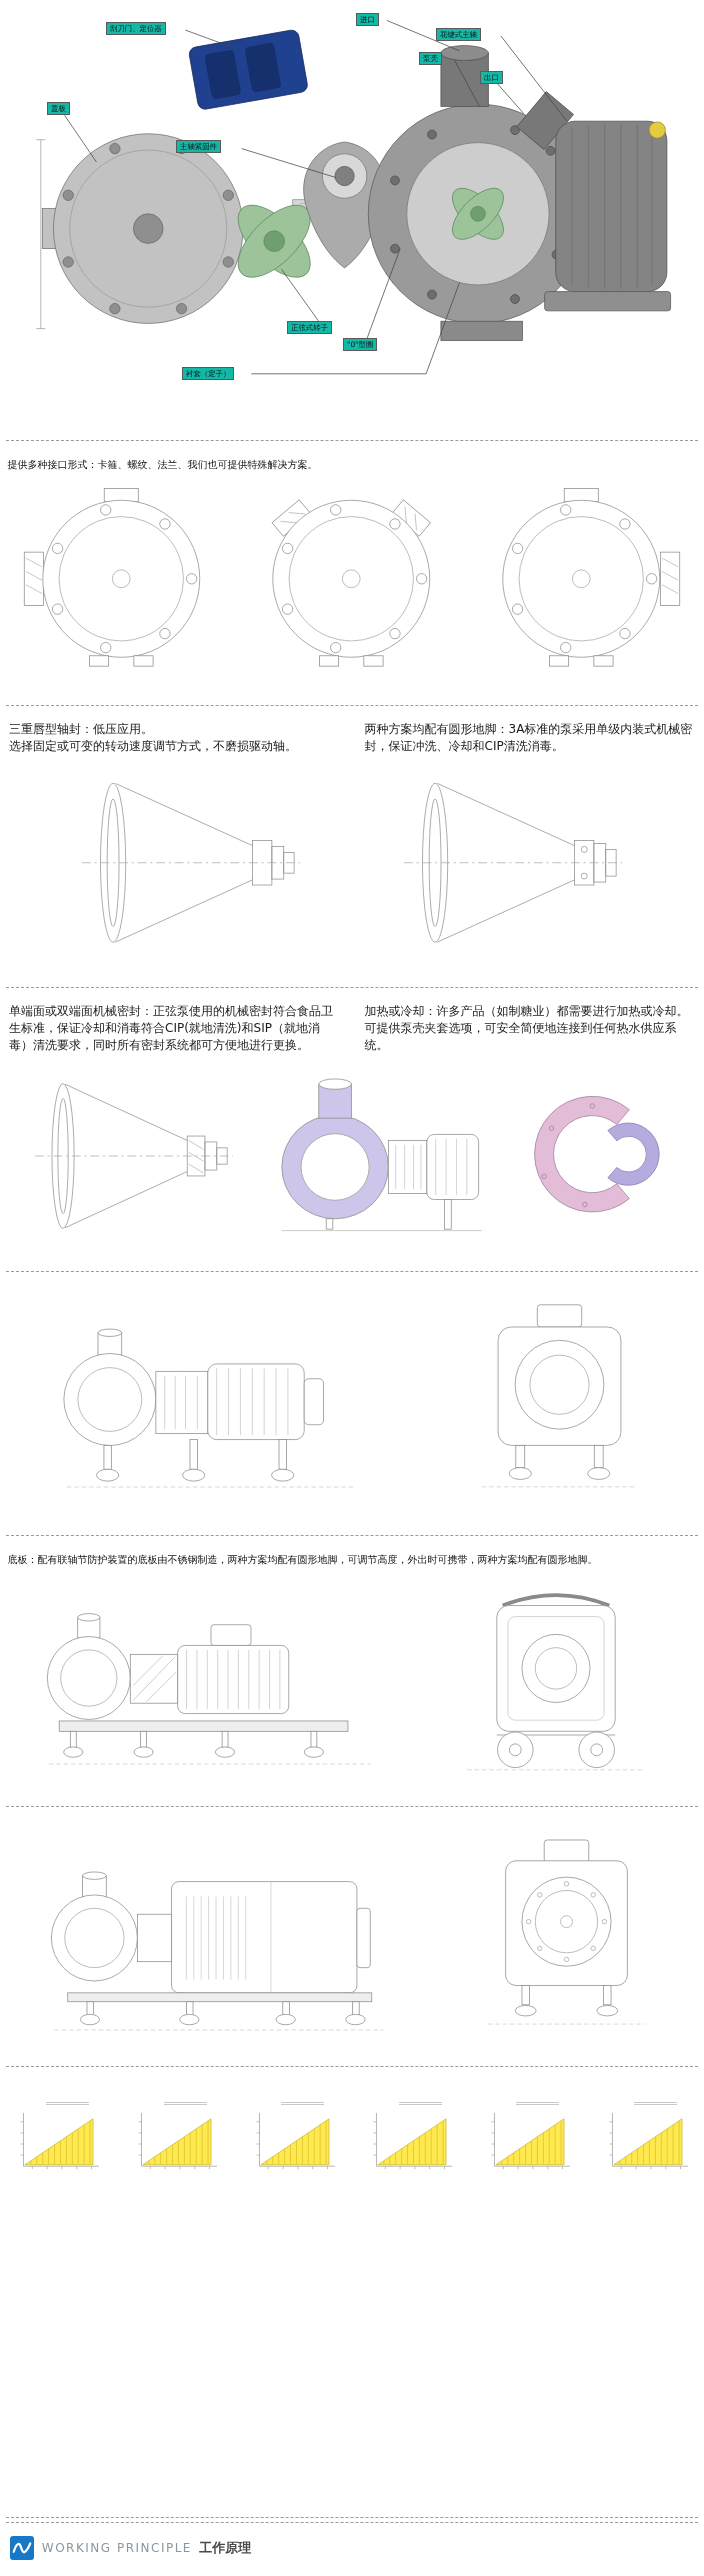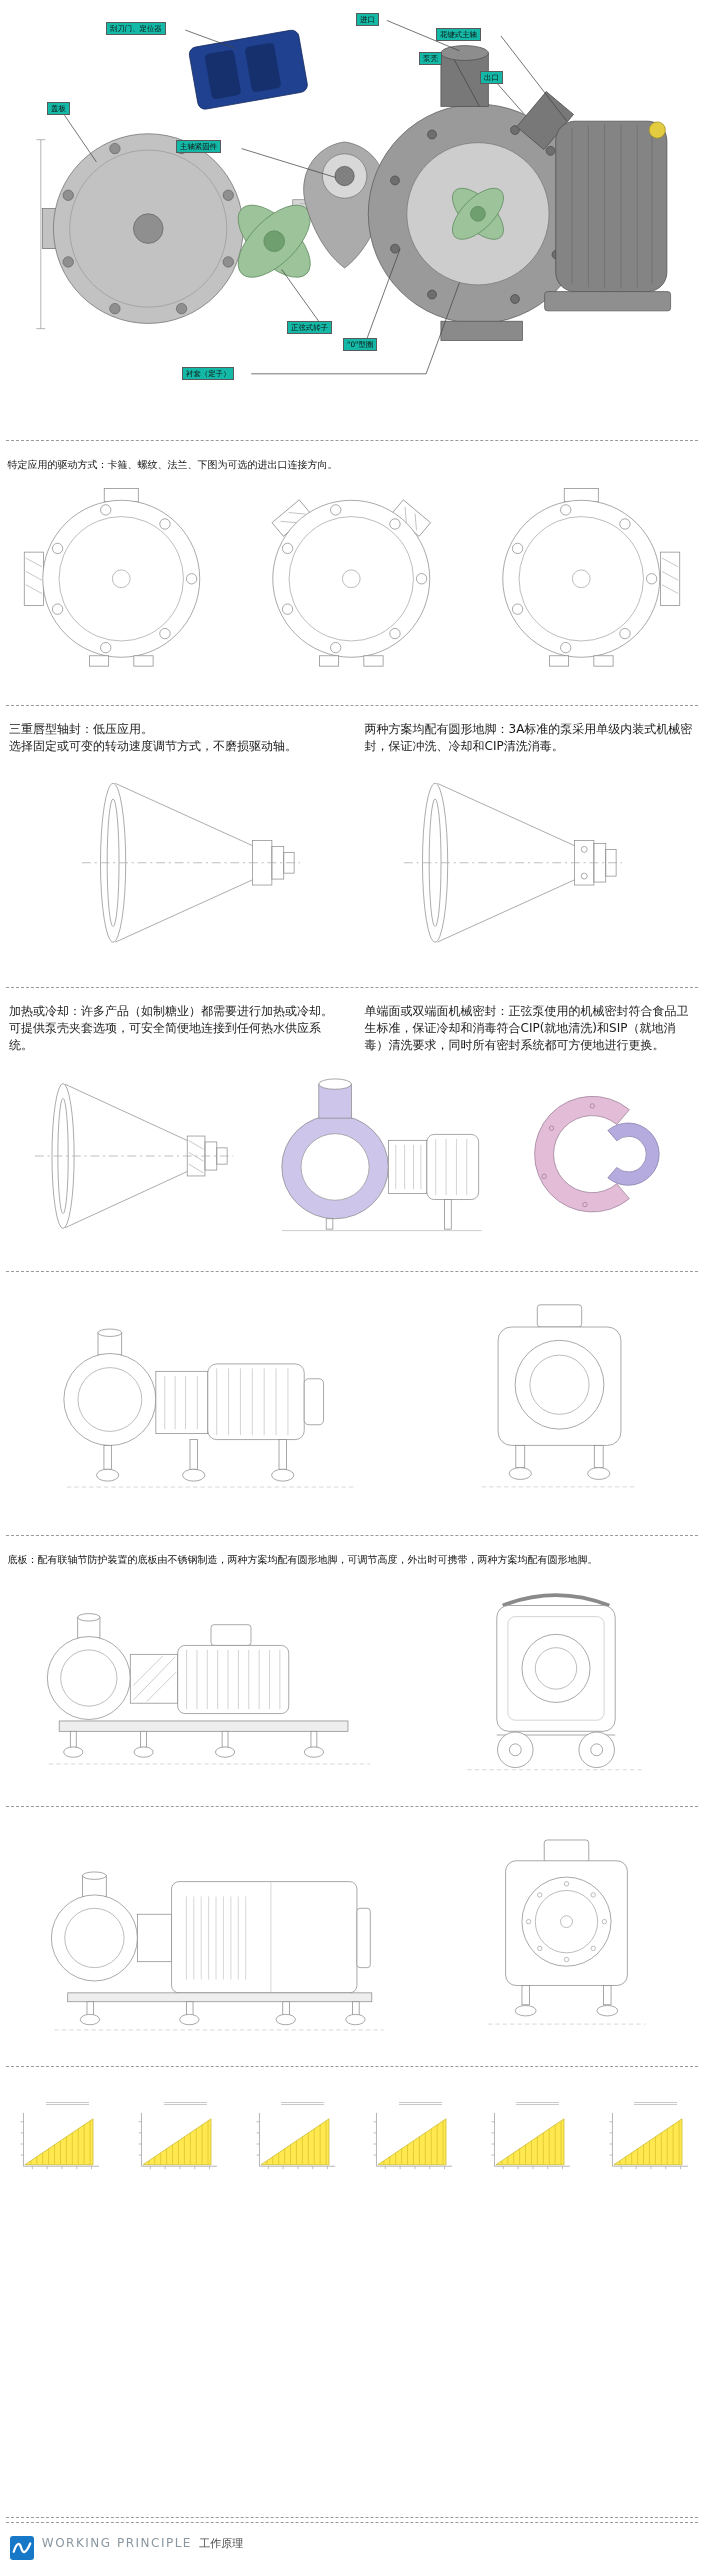--- a/index.html
+++ b/index.html
@@ -31,23 +31,23 @@
   .row-base { justify-content:space-between; padding:0 37px; margin:15px 0 18px 0; }
   .row-shroud { justify-content:space-between; padding:0 41px; margin:15px 0 18px 0; }
   
   .row-charts { justify-content:space-between; align-items:flex-end; padding:0 10.4px; margin:16.3px 0 7.4px 0; }
   .chart { display:flex; flex-direction:column; align-items:center; }
   .micro { width:43px; height:9.6px; margin:0 0 2.2px 19px;
            background:repeating-linear-gradient(#fff 0 1.5px, #c9c9c9 1.5px 2.2px); }
   
   .footer-block { margin-top:auto; padding-bottom:16.3px; }
   .footer-dash { border-top:0.7px dashed #9a9a9a; margin:3.7px 6px; height:0; }
-  .footer { display:flex; align-items:flex-start; gap:7.4px; padding:9px 10.4px 0 10.4px; }
+  .footer { display:flex; align-items:center; gap:7.4px; padding:9px 10.4px 0 10.4px; }
   .brand { font-size:12px; letter-spacing:1.5px; color:#8a97a0; }
-  .brand-cn { font-size:11px; color:#4a4a4a; }
+  .brand-cn { font-size:13px; color:#4a4a4a;font-weight:bold; }
   svg { display:block; }
 </style>
 </head>
 <body>
 
 <div class="page">
 
   <div class="exploded-wrap">
     <svg width="652" height="415" viewBox="0 0 880 560">
 
@@ -153,21 +153,21 @@
     <div class="plabel" style="left:21px;top:92px">盖板</div>
     <div class="plabel" style="left:150px;top:130px">主轴紧固件</div>
     <div class="plabel" style="left:261px;top:311px">正弦式转子</div>
     <div class="plabel" style="left:317px;top:328px">"0"型圈</div>
     <div class="plabel" style="left:156px;top:357px">衬套（定子）</div>
   </div>
 
   <div class="divider"></div>
 
   <div class="sec">
-    <p>特定应用的驱动方式：卡箍、螺纹、法兰、下图为可选的进出口连接方向。</p>
+    <p>提供多种接口形式：卡箍、螺纹、法兰、我们也可提供特殊解决方案。</p>
   </div>
   <div class="row row-ports">
 
     <svg width="202" height="194" viewBox="0 0 272 262">
       <g fill="#fff" stroke="#8a8a8a">
         <rect x="4" y="92" width="26" height="72"></rect>
         <rect x="112" y="6" width="46" height="18"></rect>
         <circle cx="135" cy="128" r="106"></circle>
       </g>
       <g stroke="#b5b5b5">
@@ -287,24 +287,24 @@
           <circle cx="251" cy="143" r="4"></circle>
       </g>
       <line x1="8" y1="125" x2="302" y2="125" stroke="#aaa" stroke-dasharray="12 5 3 5"></line>
     </svg>
   </div>
 
   <div class="divider"></div>
 
   <div class="twocol">
     <div class="col">
-        <p>加热或冷却：许多产品（如制糖业）都需要进行加热或冷却。可提供泵壳夹套选项，可安全简便地连接到任何热水供应系统。</p>
+        <p>单端面或双端面机械密封：正弦泵使用的机械密封符合食品卫生标准，保证冷却和消毒符合CIP(就地清洗)和SIP（就地消毒）清洗要求，同时所有密封系统都可方便地进行更换。</p>
       </div>
     <div class="col">
-        <p>单端面或双端面机械密封：正弦泵使用的机械密封符合食品卫生标准，保证冷却和消毒符合CIP(就地清洗)和SIP（就地消毒）清洗要求，同时所有密封系统都可方便地进行更换。</p>
+        <p>加热或冷却：许多产品（如制糖业）都需要进行加热或冷却。可提供泵壳夹套选项，可安全简便地连接到任何热水供应系统。</p>
       </div>
   </div>
   <div class="row row-mech">
     <svg width="208" height="170" viewBox="0 0 280 230">
       <g stroke="#8e8e8e" fill="none">
         <ellipse cx="44" cy="115" rx="15" ry="98"></ellipse>
         <ellipse cx="44" cy="115" rx="7" ry="78"></ellipse>
         <line x1="47" y1="18" x2="212" y2="94"></line>
         <line x1="47" y1="212" x2="212" y2="136"></line>
         <rect x="212" y="88" width="24" height="54"></rect>

